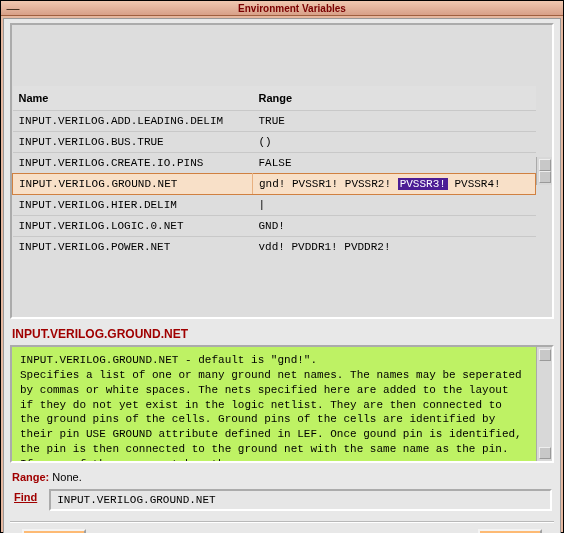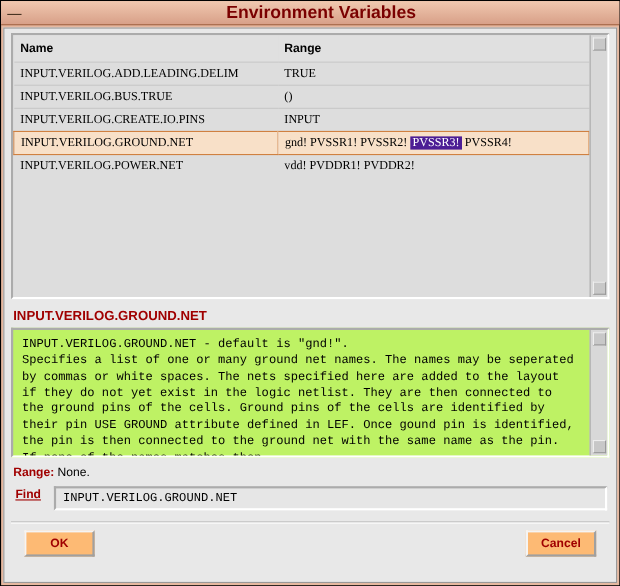--- a/index.html
+++ b/index.html
@@ -28,53 +28,54 @@
     display: flex; align-items: center; justify-content: center;
     color: #302010;
     font-size: 13px;
     margin-right: 4px;
   }
   .titlebar .title {
     flex: 1;
     text-align: center;
     color: #7a0000;
     font-weight: bold;
-    font-size: 16px;
+    font-size: 10px;
   }
   .client {
     flex: 1;
     background: #e8e8e8;
     margin: 2px;
     border: 1px solid #999;
     display: flex; flex-direction: column;
     padding: 4px 6px 6px 6px;
   }
 
   .table-wrap {
     border: 2px inset #fff;
     background: #ddd;
-    height: 242px;
+    height: 296px;
     display: flex;
+    align-items: center;
   }
   .table-body {
     flex: 1;
     overflow: hidden;
     background: #ddd;
   }
   table { width: 100%; border-collapse: collapse; table-layout: fixed; }
   col.name-col { width: 240px; }
   th {
     text-align: left;
     font-weight: bold;
     font-size: 11px;
     padding: 6px 6px;
     background: #e0e0e0;
   }
   td {
-    font-family: Liberation Serif, serif;
+    font-family: Liberation Mono, monospace;
     font-size: 11px;
     padding: 4px 6px;
     border-top: 1px solid #c8c8c8;
     white-space: nowrap;
     overflow: hidden;
   }
   tr.selected td {
     background: #f8e0c8;
   }
   tr.selected td:first-child {
@@ -210,25 +211,33 @@
               <tr>
                 <td>INPUT.VERILOG.ADD.LEADING.DELIM</td>
                 <td>TRUE</td>
               </tr>
               <tr>
                 <td>INPUT.VERILOG.BUS.TRUE</td>
                 <td>()</td>
               </tr>
               <tr>
                 <td>INPUT.VERILOG.CREATE.IO.PINS</td>
-                <td>INPUT</td>
+                <td>FALSE</td>
               </tr>
               <tr class="selected">
                 <td>INPUT.VERILOG.GROUND.NET</td>
                 <td>gnd! PVSSR1! PVSSR2! <span class="hl">PVSSR3!</span> PVSSR4!</td>
+              </tr>
+              <tr>
+                <td>INPUT.VERILOG.HIER.DELIM</td>
+                <td>|</td>
+              </tr>
+              <tr>
+                <td>INPUT.VERILOG.LOGIC.0.NET</td>
+                <td>GND!</td>
               </tr>
               <tr>
                 <td>INPUT.VERILOG.POWER.NET</td>
                 <td>vdd! PVDDR1! PVDDR2!</td>
               </tr>
             </tbody>
         </table>
       </div>
       <div class="vscroll">
         <div class="arrow"></div>

